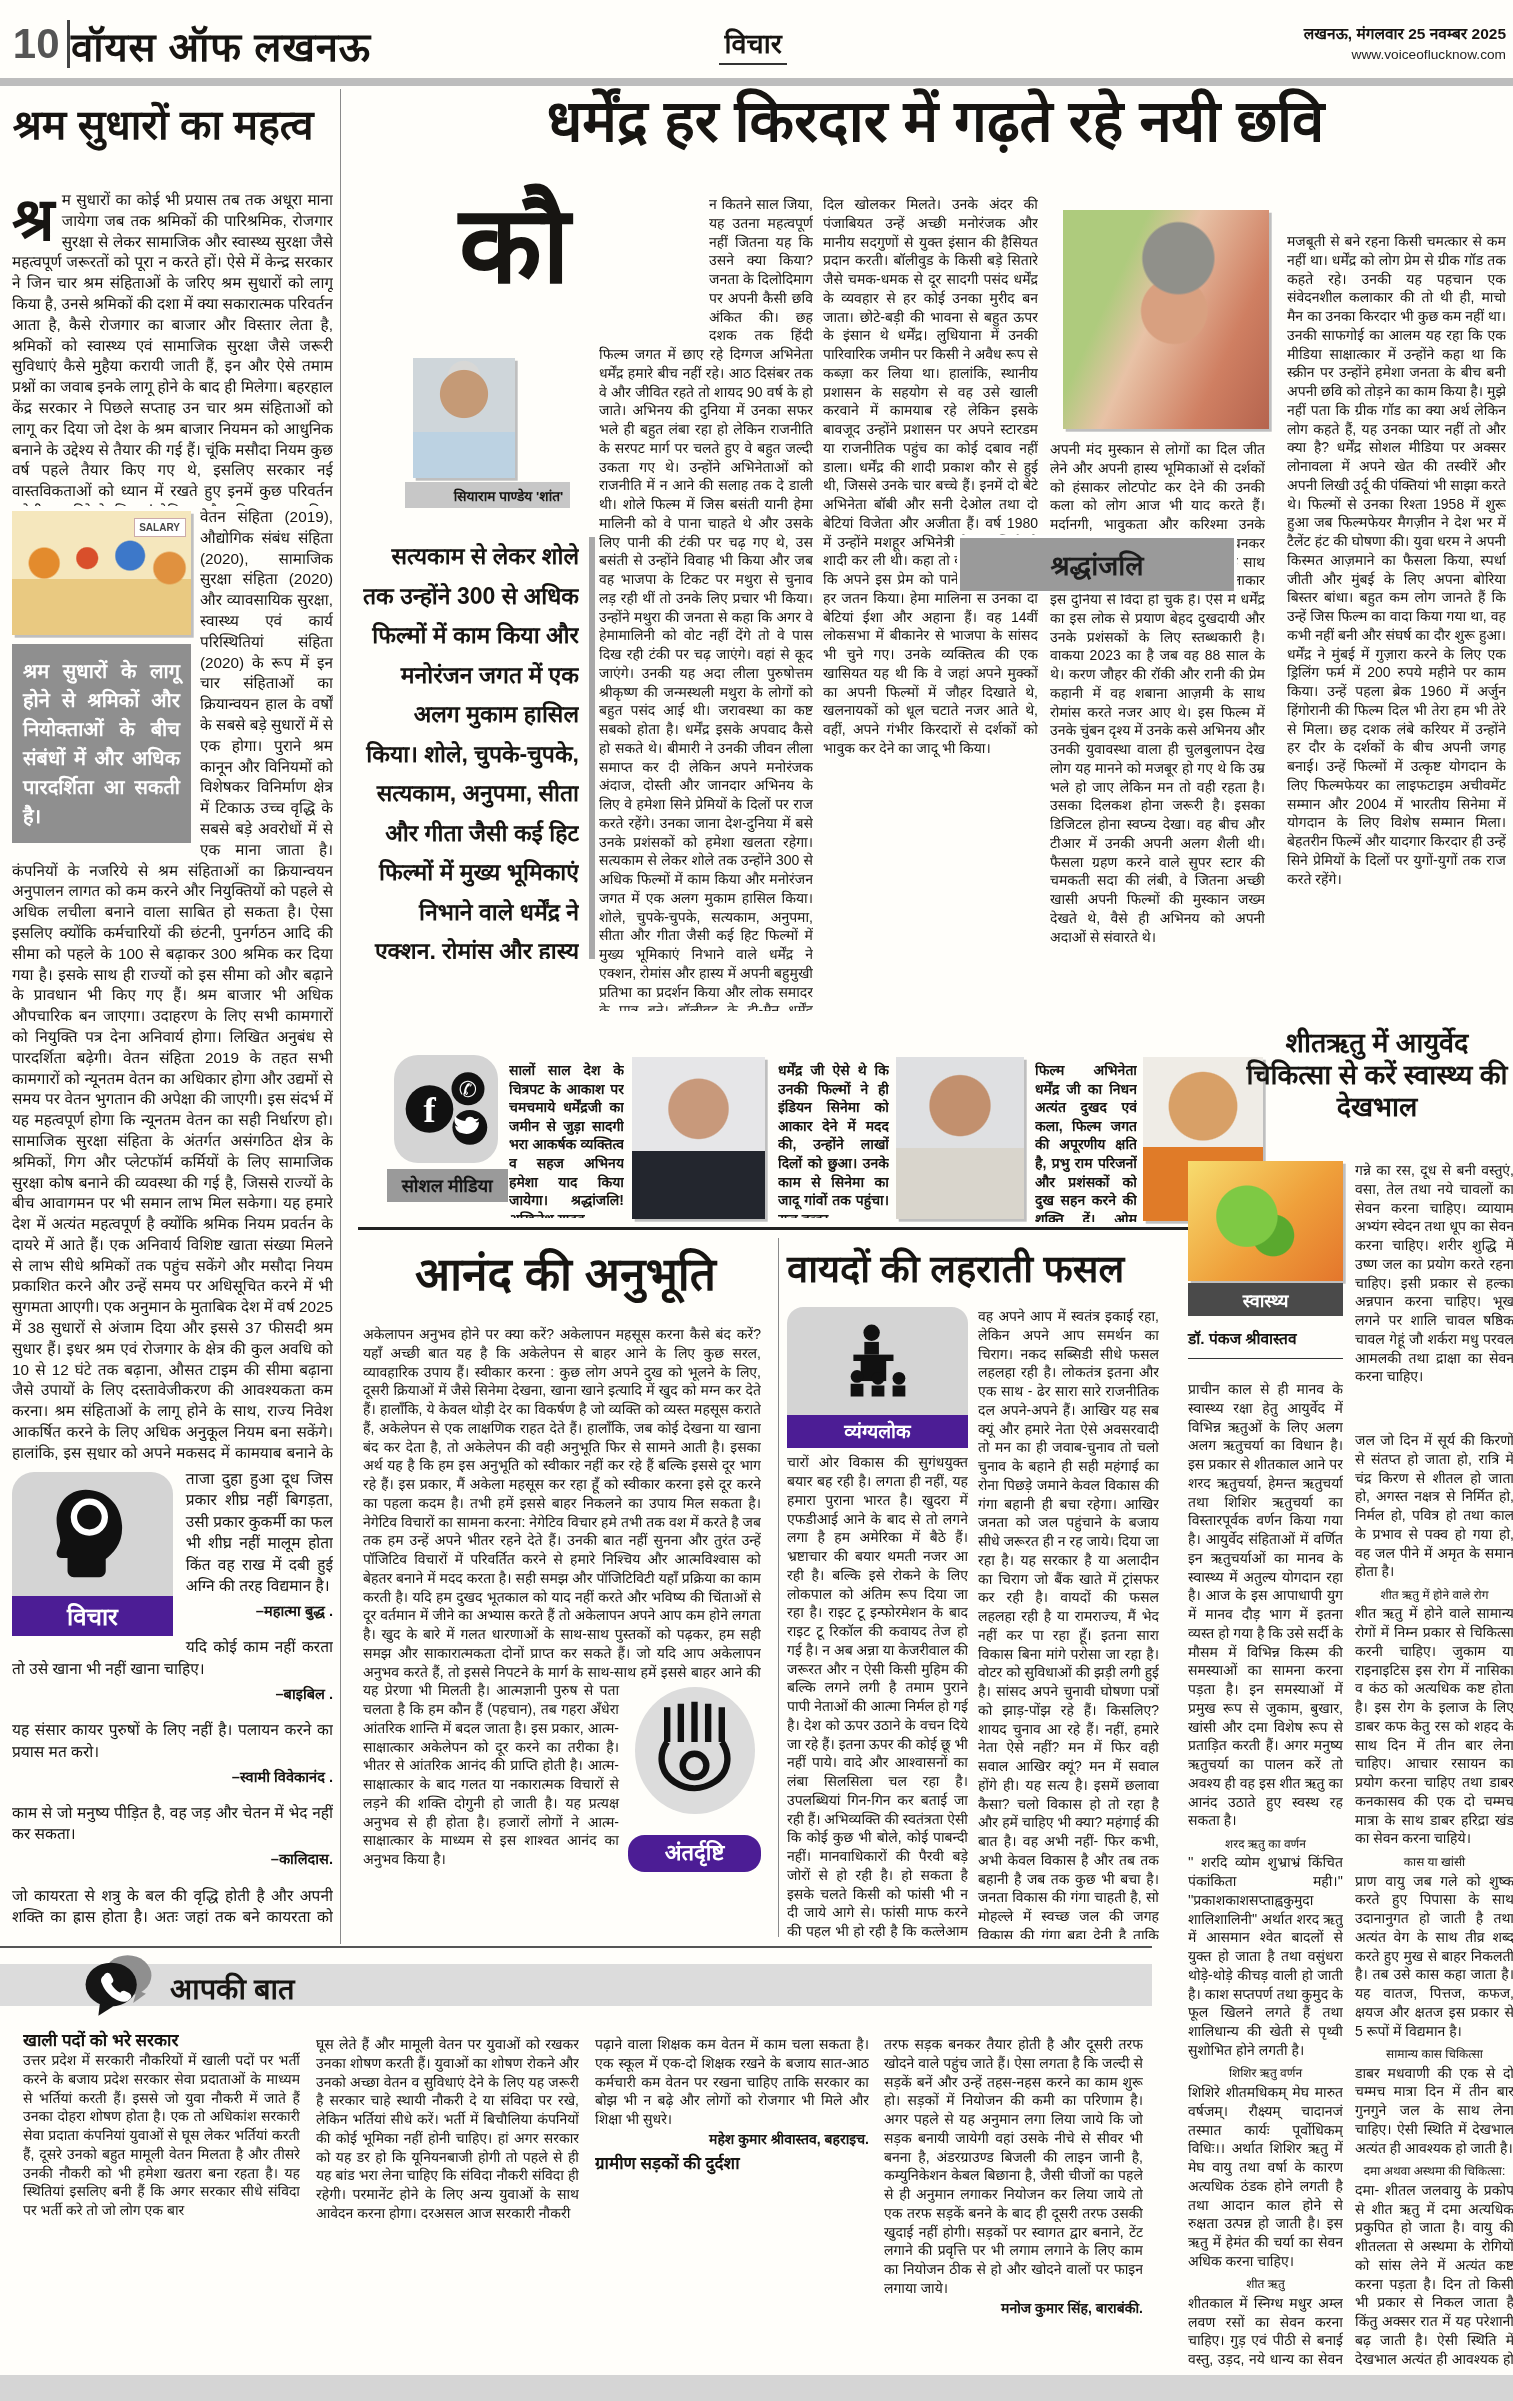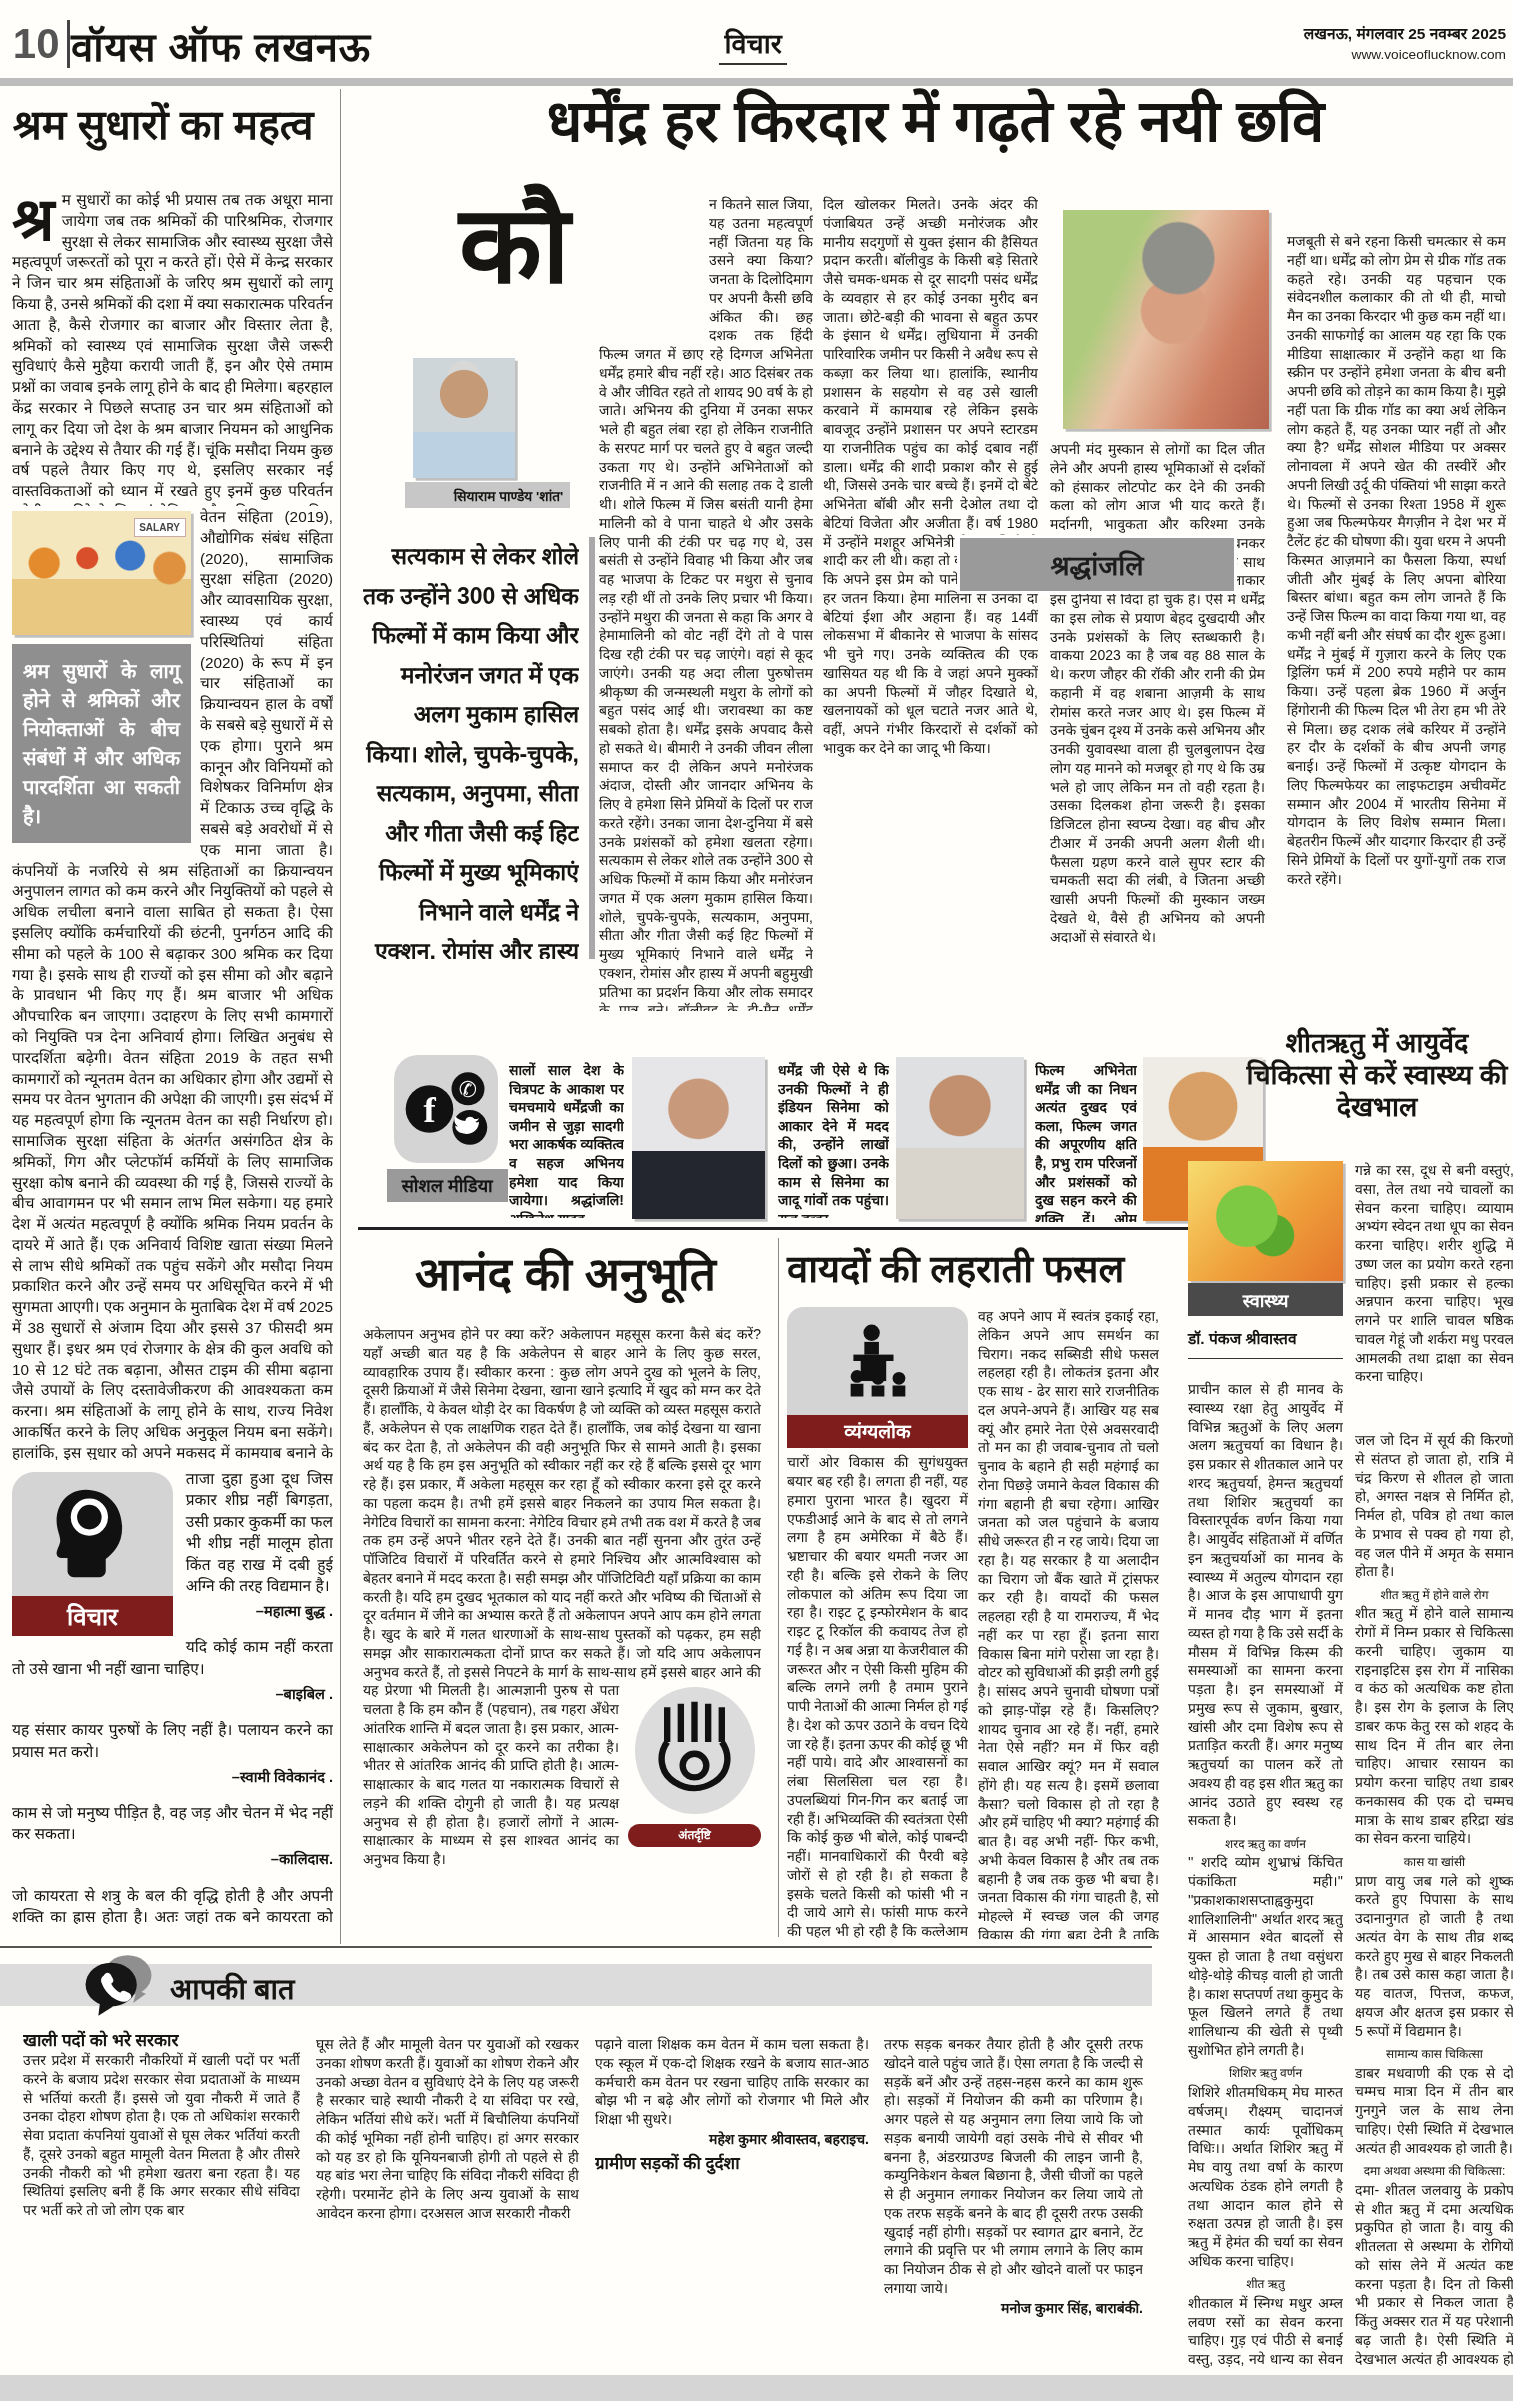--- a/index.html
+++ b/index.html
@@ -34,21 +34,21 @@
   .kicker-md{background:#9a9a9a;color:#141414;font-size:18px;font-weight:800;text-align:center;padding:4.6px 0;}
   .quote-sm{font-size:14px;font-weight:700;line-height:1.33;text-align:justify;}
   .q-author{font-weight:900;}
   .vq p{margin:0 0 3.7px;font-size:15.5px;line-height:1.38;text-align:justify;}
   .vq .by{text-align:right;font-weight:800;font-size:14.6px;margin:0 0 16.4px;}
   .byline{font-size:15.5px;font-weight:800;border-bottom:1.8px solid #333;padding-bottom:9px;}
   .subhead{font-size:12px;font-weight:400;text-align:center;margin:5.5px 0 1.8px;}
   .letters .bodytxt{font-size:14px;}
   .sig{text-align:right;font-weight:900;font-size:14px;}
   .iconbox{background:#d4d4d4;border-radius:20px;display:flex;align-items:center;justify-content:center;}
-  .iconlabel{background:#7f1d1d;color:#fff;font-size:20px;font-weight:800;text-align:center;padding:3.7px 0;}
+  .iconlabel{background:#4c1d95;color:#fff;font-size:20px;font-weight:800;text-align:center;padding:3.7px 0;}
   .photo{box-shadow:2.7px 2.7px 0 #bfbfbf;}
   .salary-tag{position:absolute;right:5.5px;top:7.3px;background:#fff;border:0.9px solid #caa;color:#444;
               font-size:10px;font-weight:800;padding:1.8px 4.6px;}
   .fl-r{float:right;margin:5.5px 0 5.5px 9px;}
   .fl-l{float:left;margin:3.7px 9px 5.5px 0;}
   svg{display:block;}
 </style>
 </head>
 <body>
 
@@ -177,21 +177,21 @@
   <div class="abs bodytxt just ohid" style="left:363px;top:1325px;width:398px;height:613px;">
     <span>अकेलापन अनुभव होने पर क्या करें? अकेलापन महसूस करना कैसे बंद करें? यहाँ अच्छी बात यह है कि अकेलेपन से बाहर आने के लिए कुछ सरल, व्यावहारिक उपाय हैं। स्वीकार करना : कुछ लोग अपने दुख को भूलने के लिए, दूसरी क्रियाओं में जैसे सिनेमा देखना, खाना खाने इत्यादि में खुद को मग्न कर देते हैं। हालाँकि, ये केवल थोड़ी देर का विकर्षण है जो व्यक्ति को व्यस्त महसूस कराते हैं, अकेलेपन से एक लाक्षणिक राहत देते हैं। हालाँकि, जब कोई देखना या खाना बंद कर देता है, तो अकेलेपन की वही अनुभूति फिर से सामने आती है। इसका अर्थ यह है कि हम इस अनुभूति को स्वीकार नहीं कर रहे हैं बल्कि इससे दूर भाग रहे हैं। इस प्रकार, मैं अकेला महसूस कर रहा हूँ को स्वीकार करना इसे दूर करने का पहला कदम है। तभी हमें इससे बाहर निकलने का उपाय मिल सकता है। नेगेटिव विचारों का सामना करना: नेगेटिव विचार हमे तभी तक वश में करते है जब तक हम उन्हें अपने भीतर रहने देते हैं। उनकी बात नहीं सुनना और तुरंत उन्हें पॉजिटिव विचारों में परिवर्तित करने से हमारे निश्चिय और आत्मविश्वास को बेहतर बनाने में मदद करता है। सही समझ और पॉजिटिविटी यहाँ प्रक्रिया का काम करती है। यदि हम दुखद भूतकाल को याद नहीं करते और भविष्य की चिंताओं से दूर वर्तमान में जीने का अभ्यास करते हैं तो अकेलापन अपने आप कम होने लगता है। खुद के बारे में गलत धारणाओं के साथ-साथ पुस्तकों को पढ़कर, हम सही समझ और साकारात्मकता दोनों प्राप्त कर सकते हैं। जो यदि आप अकेलापन अनुभव करते हैं, तो इससे निपटने के मार्ग के साथ-साथ हमें इससे बाहर आने की यह प्रेरणा भी मिलती है।</span>
     <span class="fl-r" style="display:block;width:133px;text-align:center;">
       <span style="display:inline-block;width:120px;height:120px;border-radius:50%;background:#dcdcdc;padding-top:7.3px;">
         <svg width="91" height="102" viewBox="0 0 100 112" style="margin:5.5px auto 0;">
           <path fill="none" stroke="#111" stroke-width="7" d="M20 8v38M35 4v42M50 2v44M65 4v42M80 8v38"></path>
           <path fill="none" stroke="#111" stroke-width="7" d="M20 46c-10 14-8 34 8 44 14 9 30 9 44 0 16-10 18-30 8-44"></path>
           <circle cx="50" cy="72" r="13" fill="none" stroke="#111" stroke-width="7"></circle>
         </svg>
       </span>
-      <span class="iconlabel" style="display:block;border-radius:16.4px;margin-top:5px;font-size:12px;">अंतर्दृष्टि</span>
+      <span class="iconlabel" style="display:block;border-radius:16.4px;margin-top:16px;font-size:22px;">अंतर्दृष्टि</span>
     </span>
     <span>आत्मज्ञानी पुरुष से पता चलता है कि हम कौन हैं (पहचान), तब गहरा अँधेरा आंतरिक शान्ति में बदल जाता है। इस प्रकार, आत्म-साक्षात्कार अकेलेपन को दूर करने का तरीका है। भीतर से आंतरिक आनंद की प्राप्ति होती है। आत्म-साक्षात्कार के बाद गलत या नकारात्मक विचारों से लड़ने की शक्ति दोगुनी हो जाती है। यह प्रत्यक्ष अनुभव से ही होता है। हजारों लोगों ने आत्म-साक्षात्कार के माध्यम से इस शाश्वत आनंद का अनुभव किया है।</span>
   </div>
 
   <div class="abs vrule" style="left:778px;top:1238px;height:699px;"></div>
 
   <div class="abs" style="left:787px;top:1241px;width:385px;font-size:38px;font-weight:900;">वायदों की लहराती फसल</div>
   <div class="abs bodytxt just ohid" style="left:787px;top:1307px;width:181px;height:632px;">
     <span style="display:block;width:181px;margin-bottom:5.5px;">
       <span class="iconbox" style="display:flex;width:181px;height:108px;border-radius:16.4px 16.4px 0 0;">

